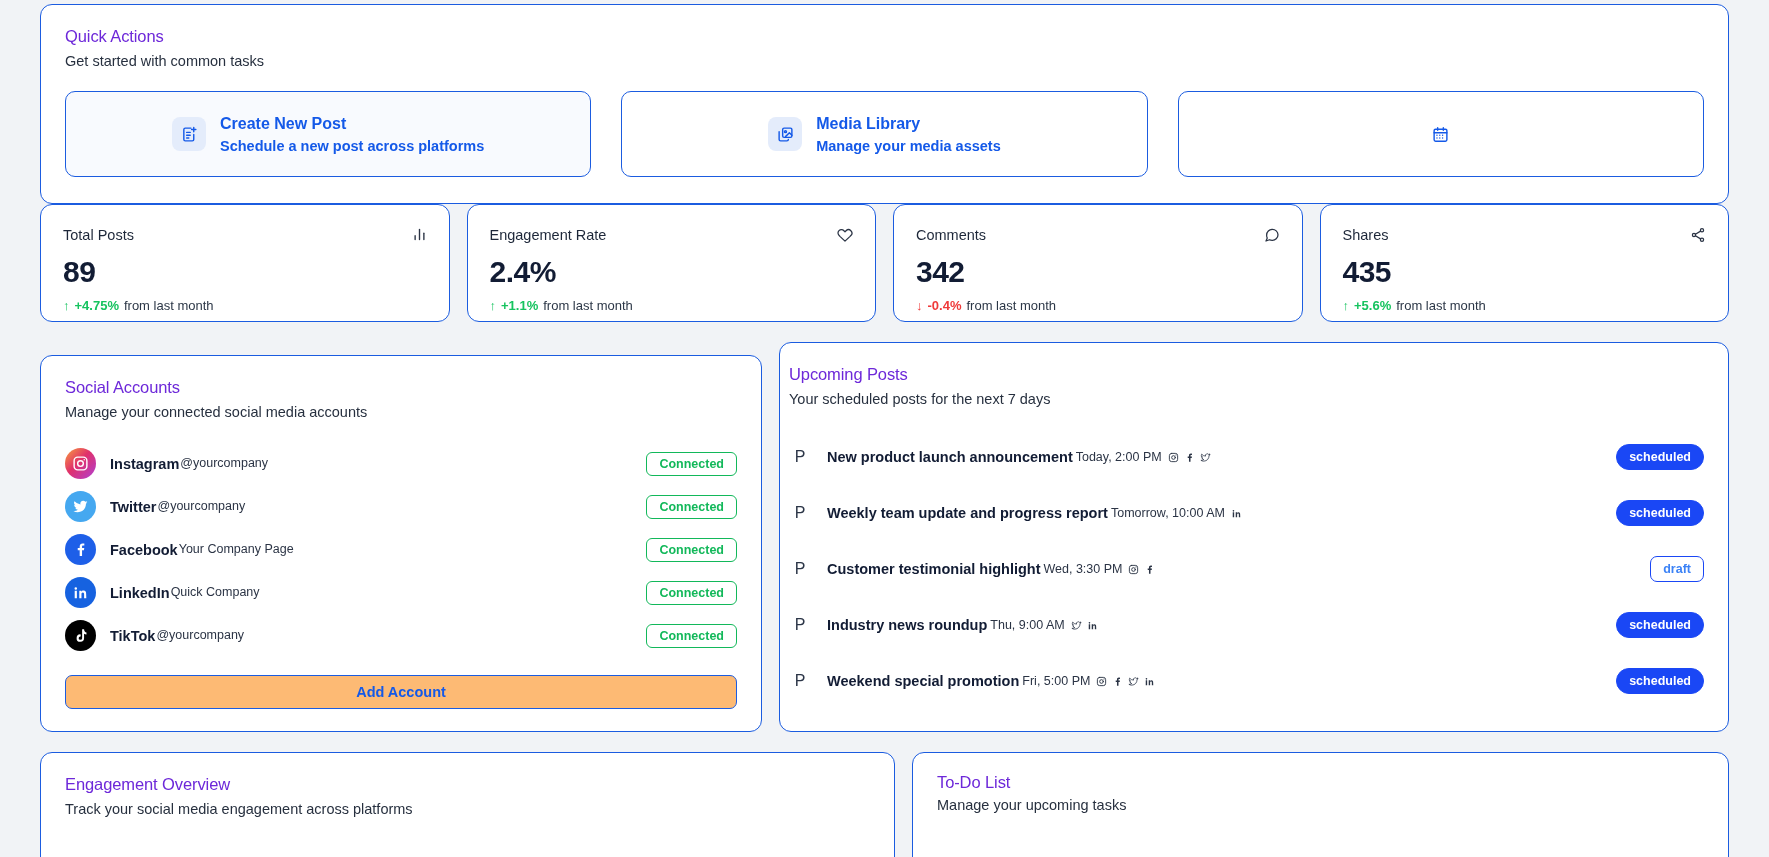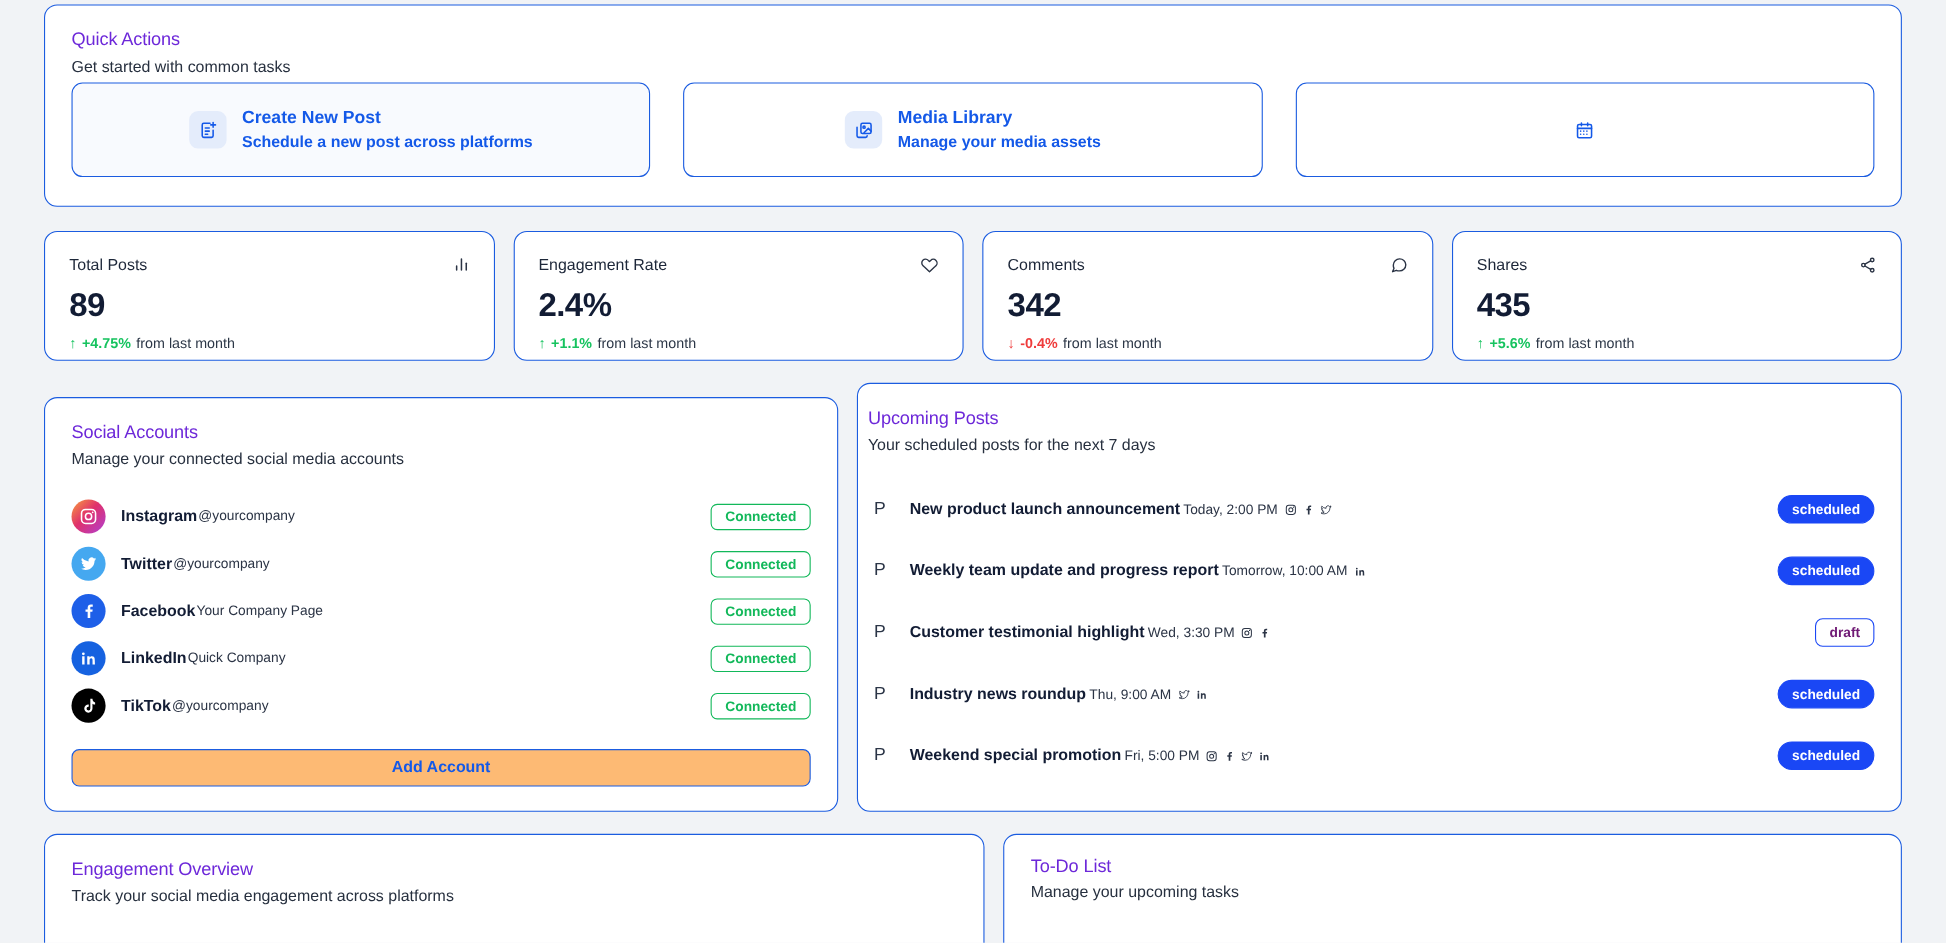--- a/index.html
+++ b/index.html
@@ -16,21 +16,21 @@
     background: #ffffff;
     border: 1.6px solid #1b5ce0;
     border-radius: 12px;
   }
 
   
   .qa-card { margin-top: 4px; padding: 22px 24px 26px 24px; }
   .sec-title { font-size: 16.5px; font-weight: normal; color: #6d28d9; letter-spacing: -0.1px; }
   .sec-sub  { font-size: 14.5px; color: #27303f; margin-top: 7px; }
 
-  .qa-row { display: flex; gap: 30px; margin-top: 6px; }
+  .qa-row { display: flex; gap: 30px; margin-top: 22px; }
   .qa-btn {
     flex: 1 1 0;
     border: 1.4px solid #1b5ce0;
     border-radius: 10px;
     height: 86px;
     display: flex;
     align-items: center;
     justify-content: center;
     gap: 14px;
     cursor: pointer;
@@ -41,21 +41,21 @@
     width: 34px; height: 34px; border-radius: 8px;
     display: flex; align-items: center; justify-content: center;
     flex: 0 0 auto;
   }
   .qa-ico.boxed { background: #e4ecfb; }
   .qa-text { display: flex; flex-direction: column; gap: 5px; }
   .qa-t { font-size: 16px; font-weight: bold; color: #1459e8; }
   .qa-s { font-size: 14.5px; font-weight: bold; color: #1459e8; }
 
   
-  .stats-row { display: flex; gap: 17px; margin-top: 22px; }
+  .stats-row { display: flex; gap: 17px; }
   .stat {
     flex: 1 1 0;
     padding: 22px 22px 24px 22px;
     height: 118px;
   }
   .stat-head { display: flex; align-items: flex-start; justify-content: space-between; }
   .stat-label { font-size: 14.5px; color: #1d2739; font-weight: normal; }
   .stat-val { font-size: 30px; font-weight: bold; color: #121c34; margin-top: 12px; letter-spacing: -0.5px; }
   .stat-delta { font-size: 13px; color: #2c3747; margin-top: 9px; display: flex; align-items: center; gap: 5px; }
   .stat-delta .pct { font-weight: bold; }
@@ -111,21 +111,21 @@
   }
   .post-body { flex: 1 1 auto; display: flex; flex-direction: row; gap: 3px; }
   .post-title { font-size: 14.5px; font-weight: bold; color: #121c34; }
   .post-meta { font-size: 12.5px; color: #2b3445; display: flex; align-items: center; gap: 6px; }
   .post-plats { display: inline-flex; align-items: center; gap: 5px; }
   .badge {
     font-size: 12.5px; font-weight: bold; padding: 5px 12px; border-radius: 14px;
     flex: 0 0 auto;
   }
   .badge.scheduled { background: #1a47f5; color: #ffffff; border: 1.3px solid #1a47f5; }
-  .badge.draft { background: #ffffff; color: #701a75; border: 1.3px solid #1a47f5; border-radius: 7px; }
+  .badge.draft { background: #ffffff; color: #3b82f6; border: 1.3px solid #1a47f5; border-radius: 7px; }
 
   
   .bot-row { display: flex; gap: 17px; margin-top: 20px; }
   .bot-left  { width: 855px; flex: 0 0 855px; padding: 22px 24px; height: 140px; }
   .bot-right { flex: 1 1 auto; padding: 20px 24px; height: 140px; }
   .bot-right .sec-sub { margin-top: 5px; }
 
   svg { display: block; }
 </style>
 </head>

